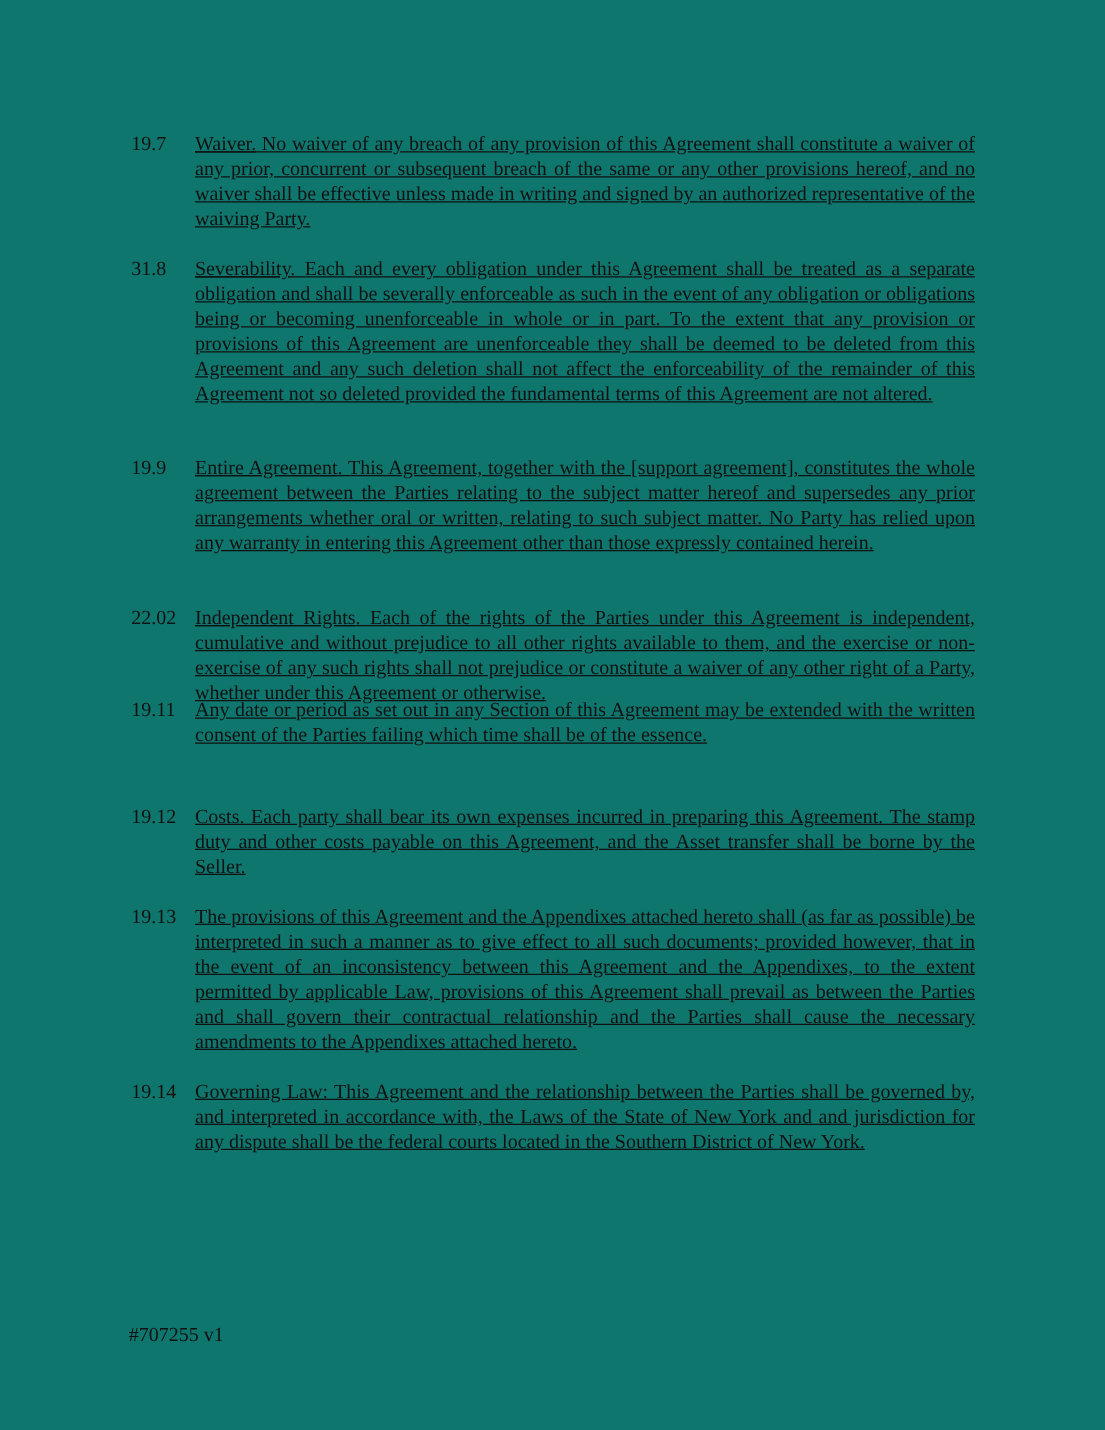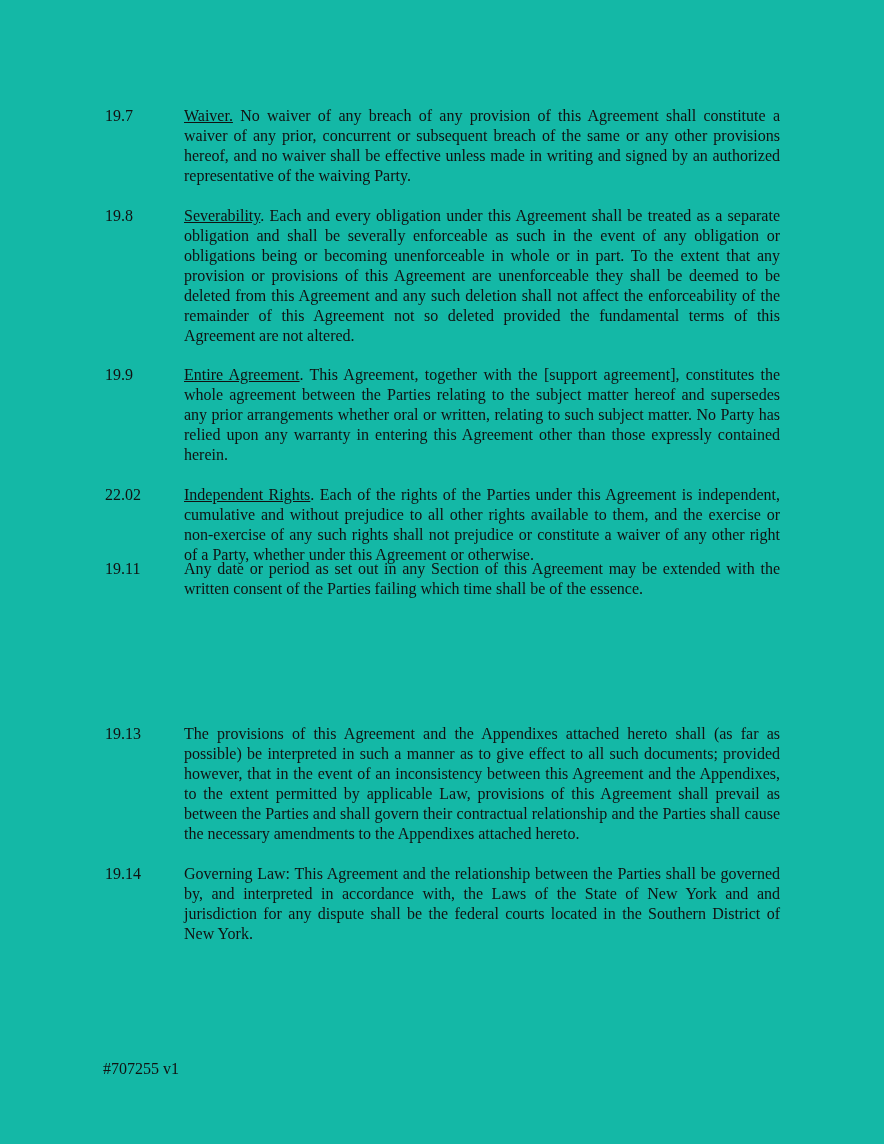--- a/index.html
+++ b/index.html
@@ -1,58 +1,62 @@
 <!DOCTYPE html>
 <html><head>
 <meta charset="utf-8">
 <style>
   html, body { margin: 0; padding: 0; background: #ffffff; }
   body { width: 884px; height: 1144px; position: relative; overflow: hidden; }
   .page {
     position: absolute; left: 0; top: 0; width: 884px; height: 1144px;
-    background: #14b8a6; color: #111111;
+    background: #0f766e; color: #111111;
     font-family: "Liberation Serif", serif; font-size: 16px; line-height: 20px;
   }
   .clause { position: absolute; left: 105px; width: 675px; }
   .num { position: absolute; left: 0; top: 0; width: 50px; }
-  .body { margin-left: 79px; text-align: justify; }
+  .body { margin-left: 51px; text-align: justify; text-decoration: underline; }
   .u { text-decoration: underline; }
   .witness { position: absolute; left: 105px; top: 963px; width: 676px; text-align: justify; }
   .footer { position: absolute; left: 103px; top: 1059px; font-size: 16px; }
 </style>
 </head>
 <body>
 
 <div class="page">
 
   <div class="clause" style="top:106px">
     <span class="num">19.7</span>
     <div class="body"><span class="u">Waiver.</span><span> No waiver of any breach of any provision of this Agreement shall constitute a waiver of any prior, concurrent or subsequent breach of the same or any other provisions hereof, and no waiver shall be effective unless made in writing and signed by an authorized representative of the waiving Party.</span></div>
   </div>
 
   <div class="clause" style="top:206px">
-    <span class="num">19.8</span>
+    <span class="num">31.8</span>
     <div class="body"><span class="u">Severability</span><span>. Each and every obligation under this Agreement shall be treated as a separate obligation and shall be severally enforceable as such in the event of any obligation or obligations being or becoming unenforceable in whole or in part. To the extent that any provision or provisions of this Agreement are unenforceable they shall be deemed to be deleted from this Agreement and any such deletion shall not affect the enforceability of the remainder of this Agreement not so deleted provided the fundamental terms of this Agreement are not altered.</span></div>
   </div>
 
   <div class="clause" style="top:365px">
     <span class="num">19.9</span>
     <div class="body"><span class="u">Entire Agreement</span><span>. This Agreement, together with the [support agreement], constitutes the whole agreement between the Parties relating to the subject matter hereof and supersedes any prior arrangements whether oral or written, relating to such subject matter. No Party has relied upon any warranty in entering this Agreement other than those expressly contained herein.</span></div>
   </div>
 
   <div class="clause" style="top:485px">
     <span class="num">22.02</span>
     <div class="body"><span class="u">Independent Rights</span><span>. Each of the rights of the Parties under this Agreement is independent, cumulative and without prejudice to all other rights available to them, and the exercise or non-exercise of any such rights shall not prejudice or constitute a waiver of any other right of a Party, whether under this Agreement or otherwise.</span></div>
   </div>
 
   <div class="clause" style="top:559px">
     <span class="num">19.11</span>
     <div class="body"><span>Any date or period as set out in any Section of this Agreement may be extended with the written consent of the Parties failing which time shall be of the essence.</span></div>
   </div>
 
+  <div class="clause" style="top:644px">
+    <span class="num">19.12</span>
+    <div class="body"><span>Costs. Each party shall bear its own expenses incurred in preparing this Agreement. The stamp duty and other costs payable on this Agreement, and the Asset transfer shall be borne by the Seller.</span></div>
+  </div>
 
   <div class="clause" style="top:724px">
     <span class="num">19.13</span>
     <div class="body"><span>The provisions of this Agreement and the Appendixes attached hereto shall (as far as possible) be interpreted in such a manner as to give effect to all such documents; provided however, that in the event of an inconsistency between this Agreement and the Appendixes, to the extent permitted by applicable Law, provisions of this Agreement shall prevail as between the Parties and shall govern their contractual relationship and the Parties shall cause the necessary amendments to the Appendixes attached hereto.</span></div>
   </div>
 
   <div class="clause" style="top:864px">
     <span class="num">19.14</span>
     <div class="body"><span>Governing Law: This Agreement and the relationship between the Parties shall be governed by, and interpreted in accordance with, the Laws of the State of New York and and jurisdiction for any dispute shall be the federal courts located in the Southern District of New York.</span></div>
   </div>

